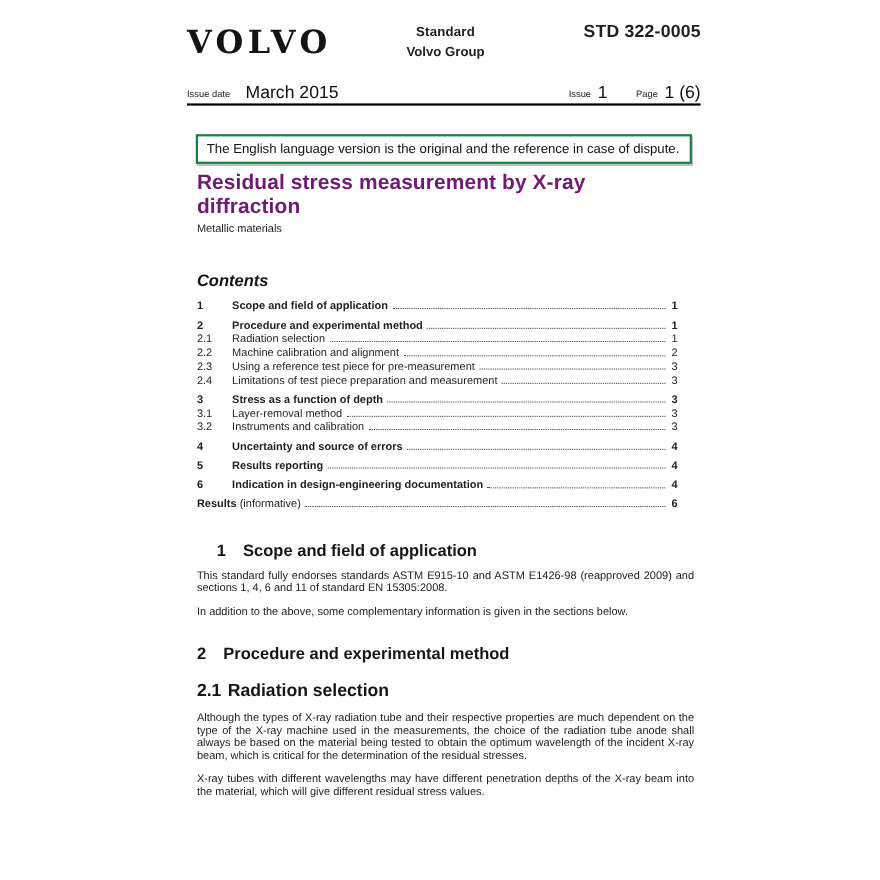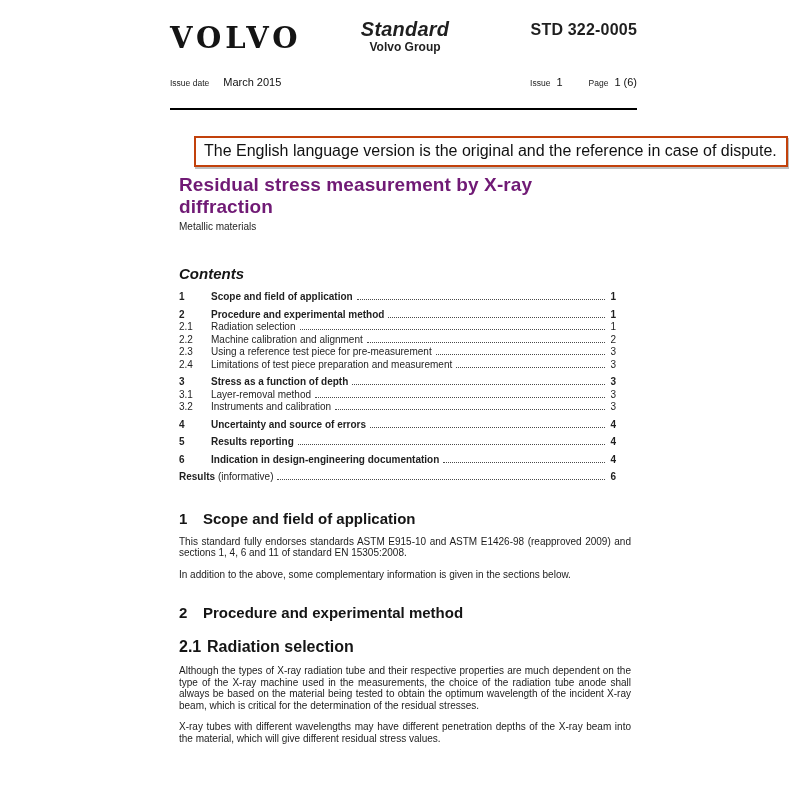--- a/index.html
+++ b/index.html
@@ -15,43 +15,43 @@
 
   
   .hdr { display:flex; align-items:flex-start; width:467px; height:48px; }
   .logo {
     width:160px; margin-top:5px;
     font-family:"DejaVu Serif", serif;
     font-weight:bold; font-size:29px; line-height:30px;
     letter-spacing:4px; color:#141414;
   }
   .hdr-center { width:150px; text-align:center; }
-  .std-title { font-size:20px; font-weight:bold; line-height:22px; letter-spacing:0.2px;font-style:italic; }
+  .std-title { font-size:12px; font-weight:bold; line-height:22px; letter-spacing:0.2px; }
   .std-org { font-size:12px; font-weight:bold; line-height:14px; }
   .hdr-right { flex:1; text-align:right; font-size:16px; font-weight:bold; margin-top:3px; letter-spacing:0.2px; }
 
   
   .issue-row {
-    display:flex; align-items:flex-end; width:467px;
-    margin-top:10px; padding-bottom:20px;
+    display:flex; align-items:center; width:467px;
+    margin-top:10px; padding-bottom:0;
     border-bottom:2px solid #000;
   }
   .issue-row .sm { font-size:8.5px; color:#222; }
-  .issue-row .val { font-size:11px; color:#111; }
+  .issue-row .val { font-size:16px; color:#111; }
   .gap14 { width:14px; } .gap6 { width:6px; } .gap26 { width:26px; }
   .spacer { flex:1; }
 
   
   .disclaimer-wrap { margin:26px 0 0 8px; }
   .disclaimer {
     display:inline-block;
-    border:2px solid #c2410c;
+    border:2px solid #15803d;
     box-shadow:1px 2px 0 rgba(0,0,0,0.25);
     padding:4px 9px 5px 8px;
-    font-size:16px; white-space:nowrap; color:#111;margin-left:16px;
+    font-size:12px; white-space:nowrap; color:#111;
   }
 
   
   .body-block { margin-left:9px; width:452px; }
   .doc-category { margin-top:21px; font-size:10px; letter-spacing:0.4px; }
   .doc-title { margin-top:7px; font-size:19px; font-weight:bold; letter-spacing:0.1px; color:#701a75; }
   .doc-subtitle { margin-top:3px; font-size:10px; }
 
   
   .contents-heading { margin-top:33px; font-size:15px; font-weight:bold; color:#151515;font-style:italic; }
@@ -63,21 +63,21 @@
   .toc-suffix { flex:none; white-space:pre; font-weight:normal !important; }
   .toc-row.bold .toc-num, .toc-row.bold .toc-label, .toc-row.bold .toc-page { font-weight:bold; }
   .toc-dots { flex:1; border-bottom:1.5px dotted #4a4a4a; margin:0 3px 2px 4px; min-width:10px; }
   .toc-page { flex:none; min-width:8px; text-align:right; }
 
   
   .sec-h2 { font-size:15px; font-weight:bold; color:#151515; }
   .sec-h2 .h-num { display:inline-block; min-width:24px; }
   .sec-h3 { font-size:16px; font-weight:bold; color:#151515; }
   .sec-h3 .h-num { display:inline-block; min-width:28px; }
-  .mt-sec1 { margin-top:26px; }
+  .mt-sec1 { margin-top:26px;margin-left:18px; }
   .mt-sec2 { margin-top:24px; }
   .mt-h3 { margin-top:17px; }
   p.body-p { font-size:10px; line-height:11.5px; text-align:justify; margin-top:10px; color:#1c1c1c; }
   p.body-p.first { margin-top:9px; }
 </style>
 </head>
 <body>
 
 <div class="page">
   <div class="content">

